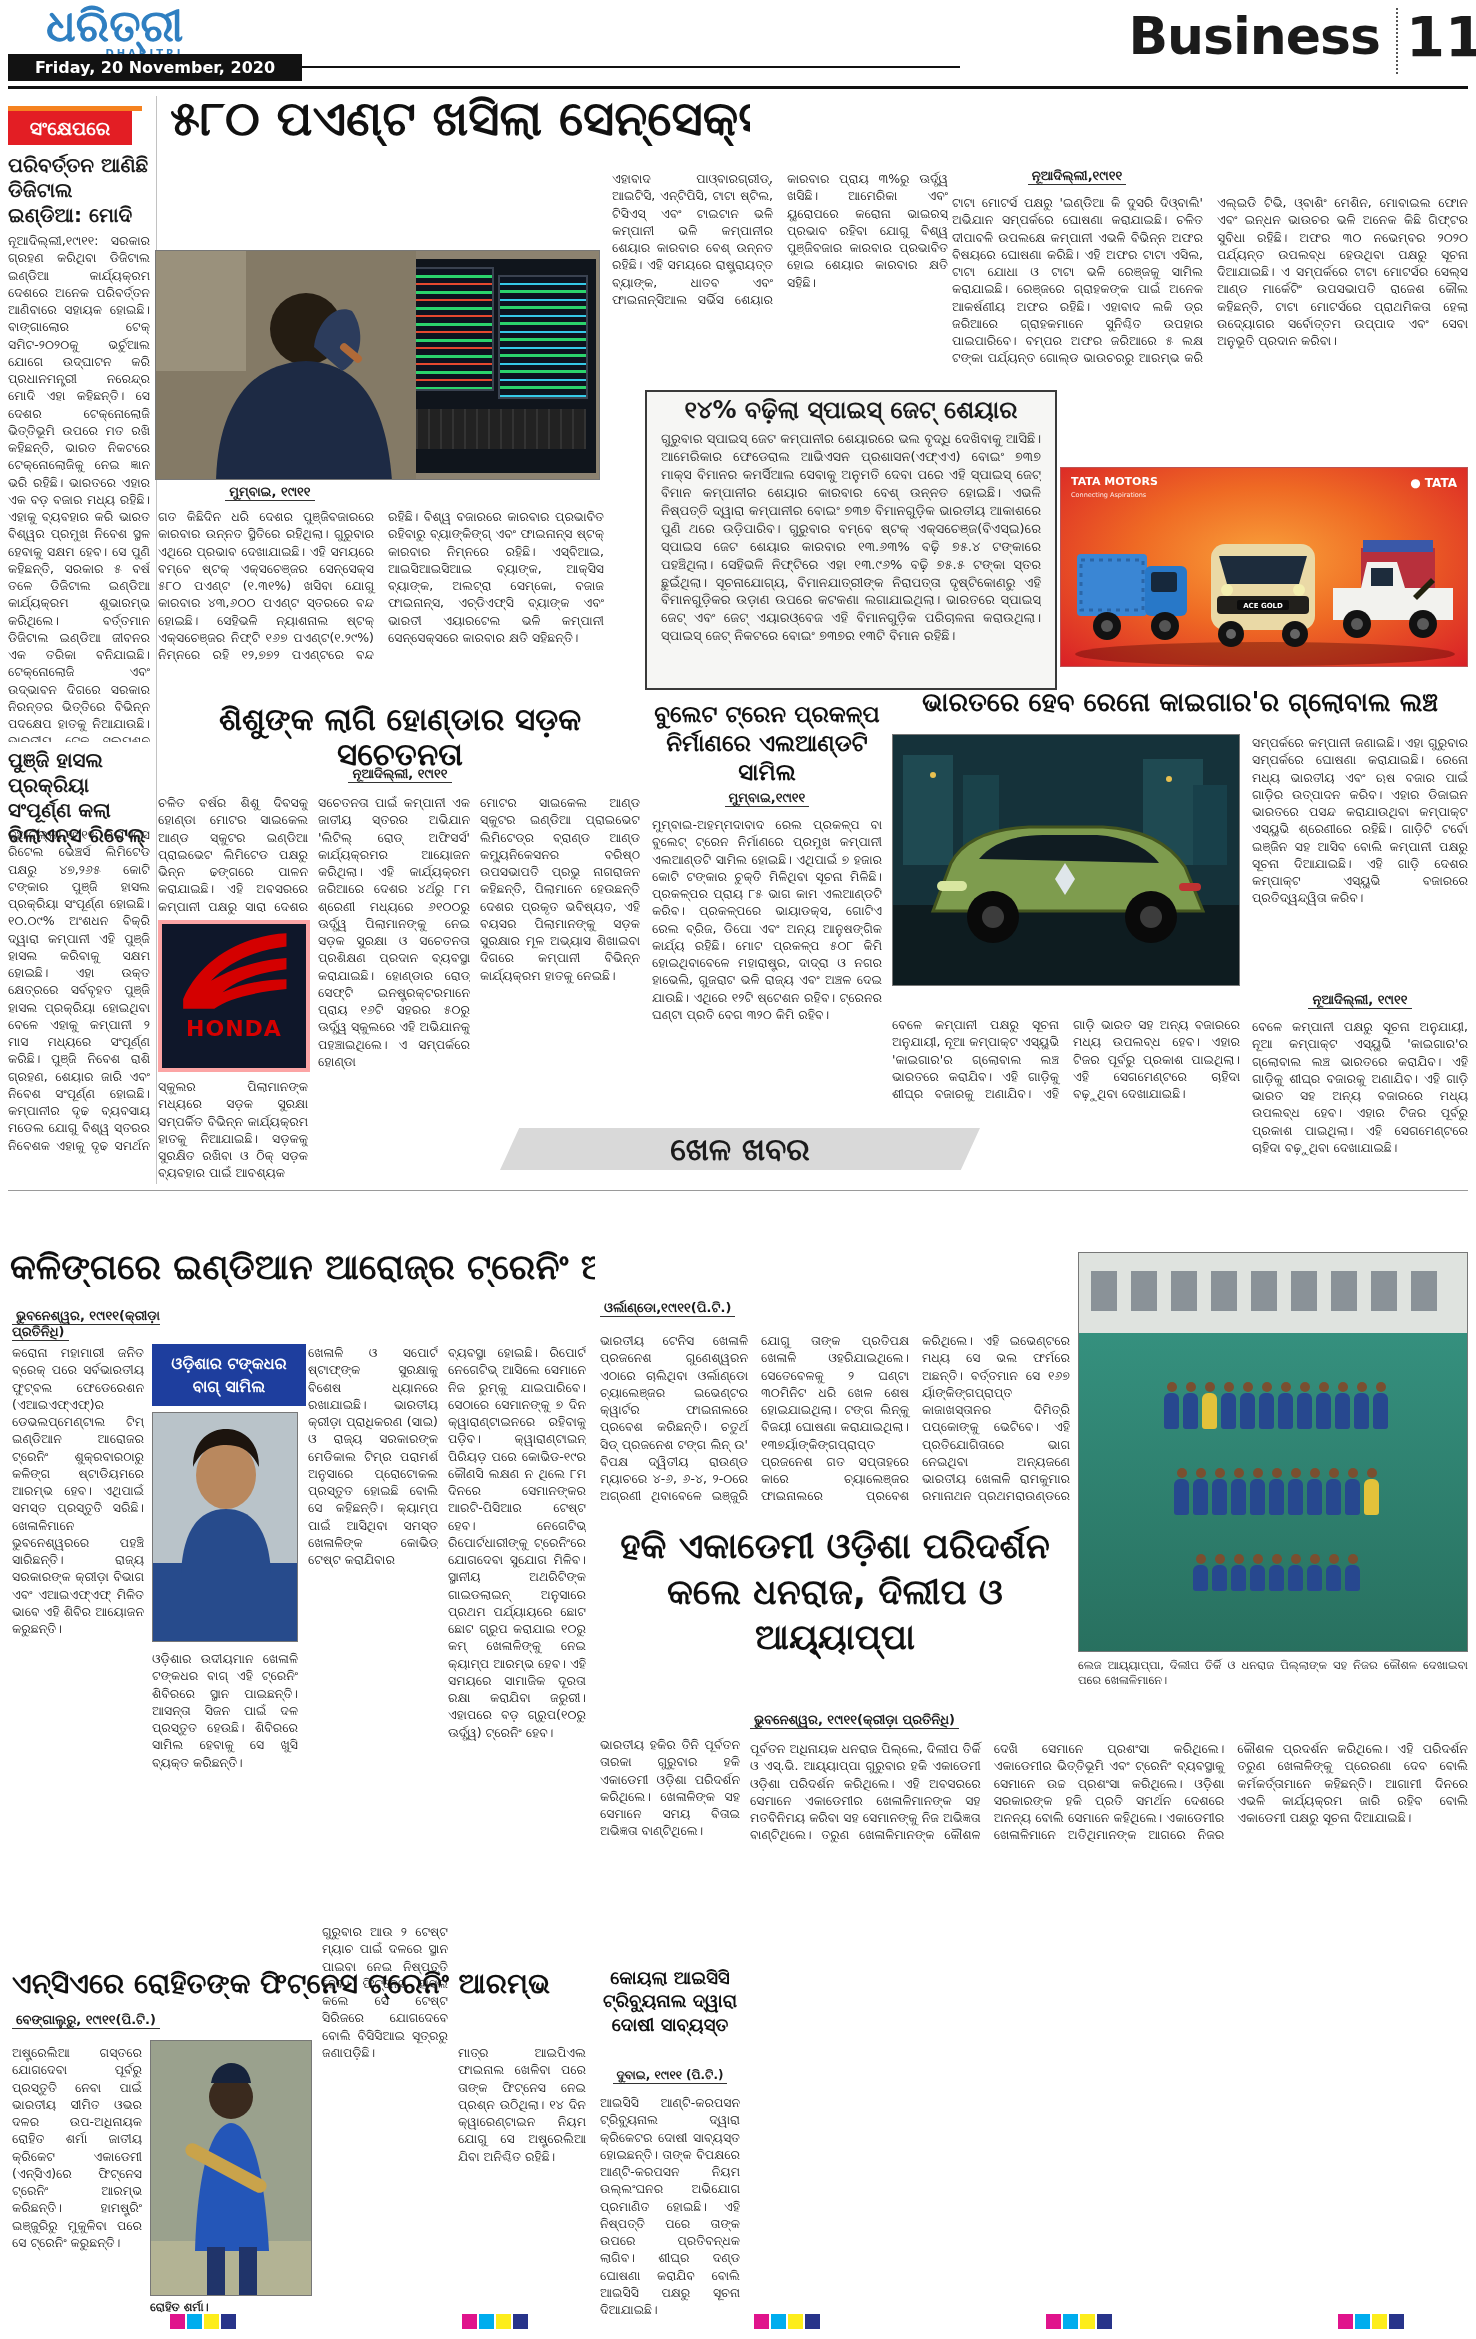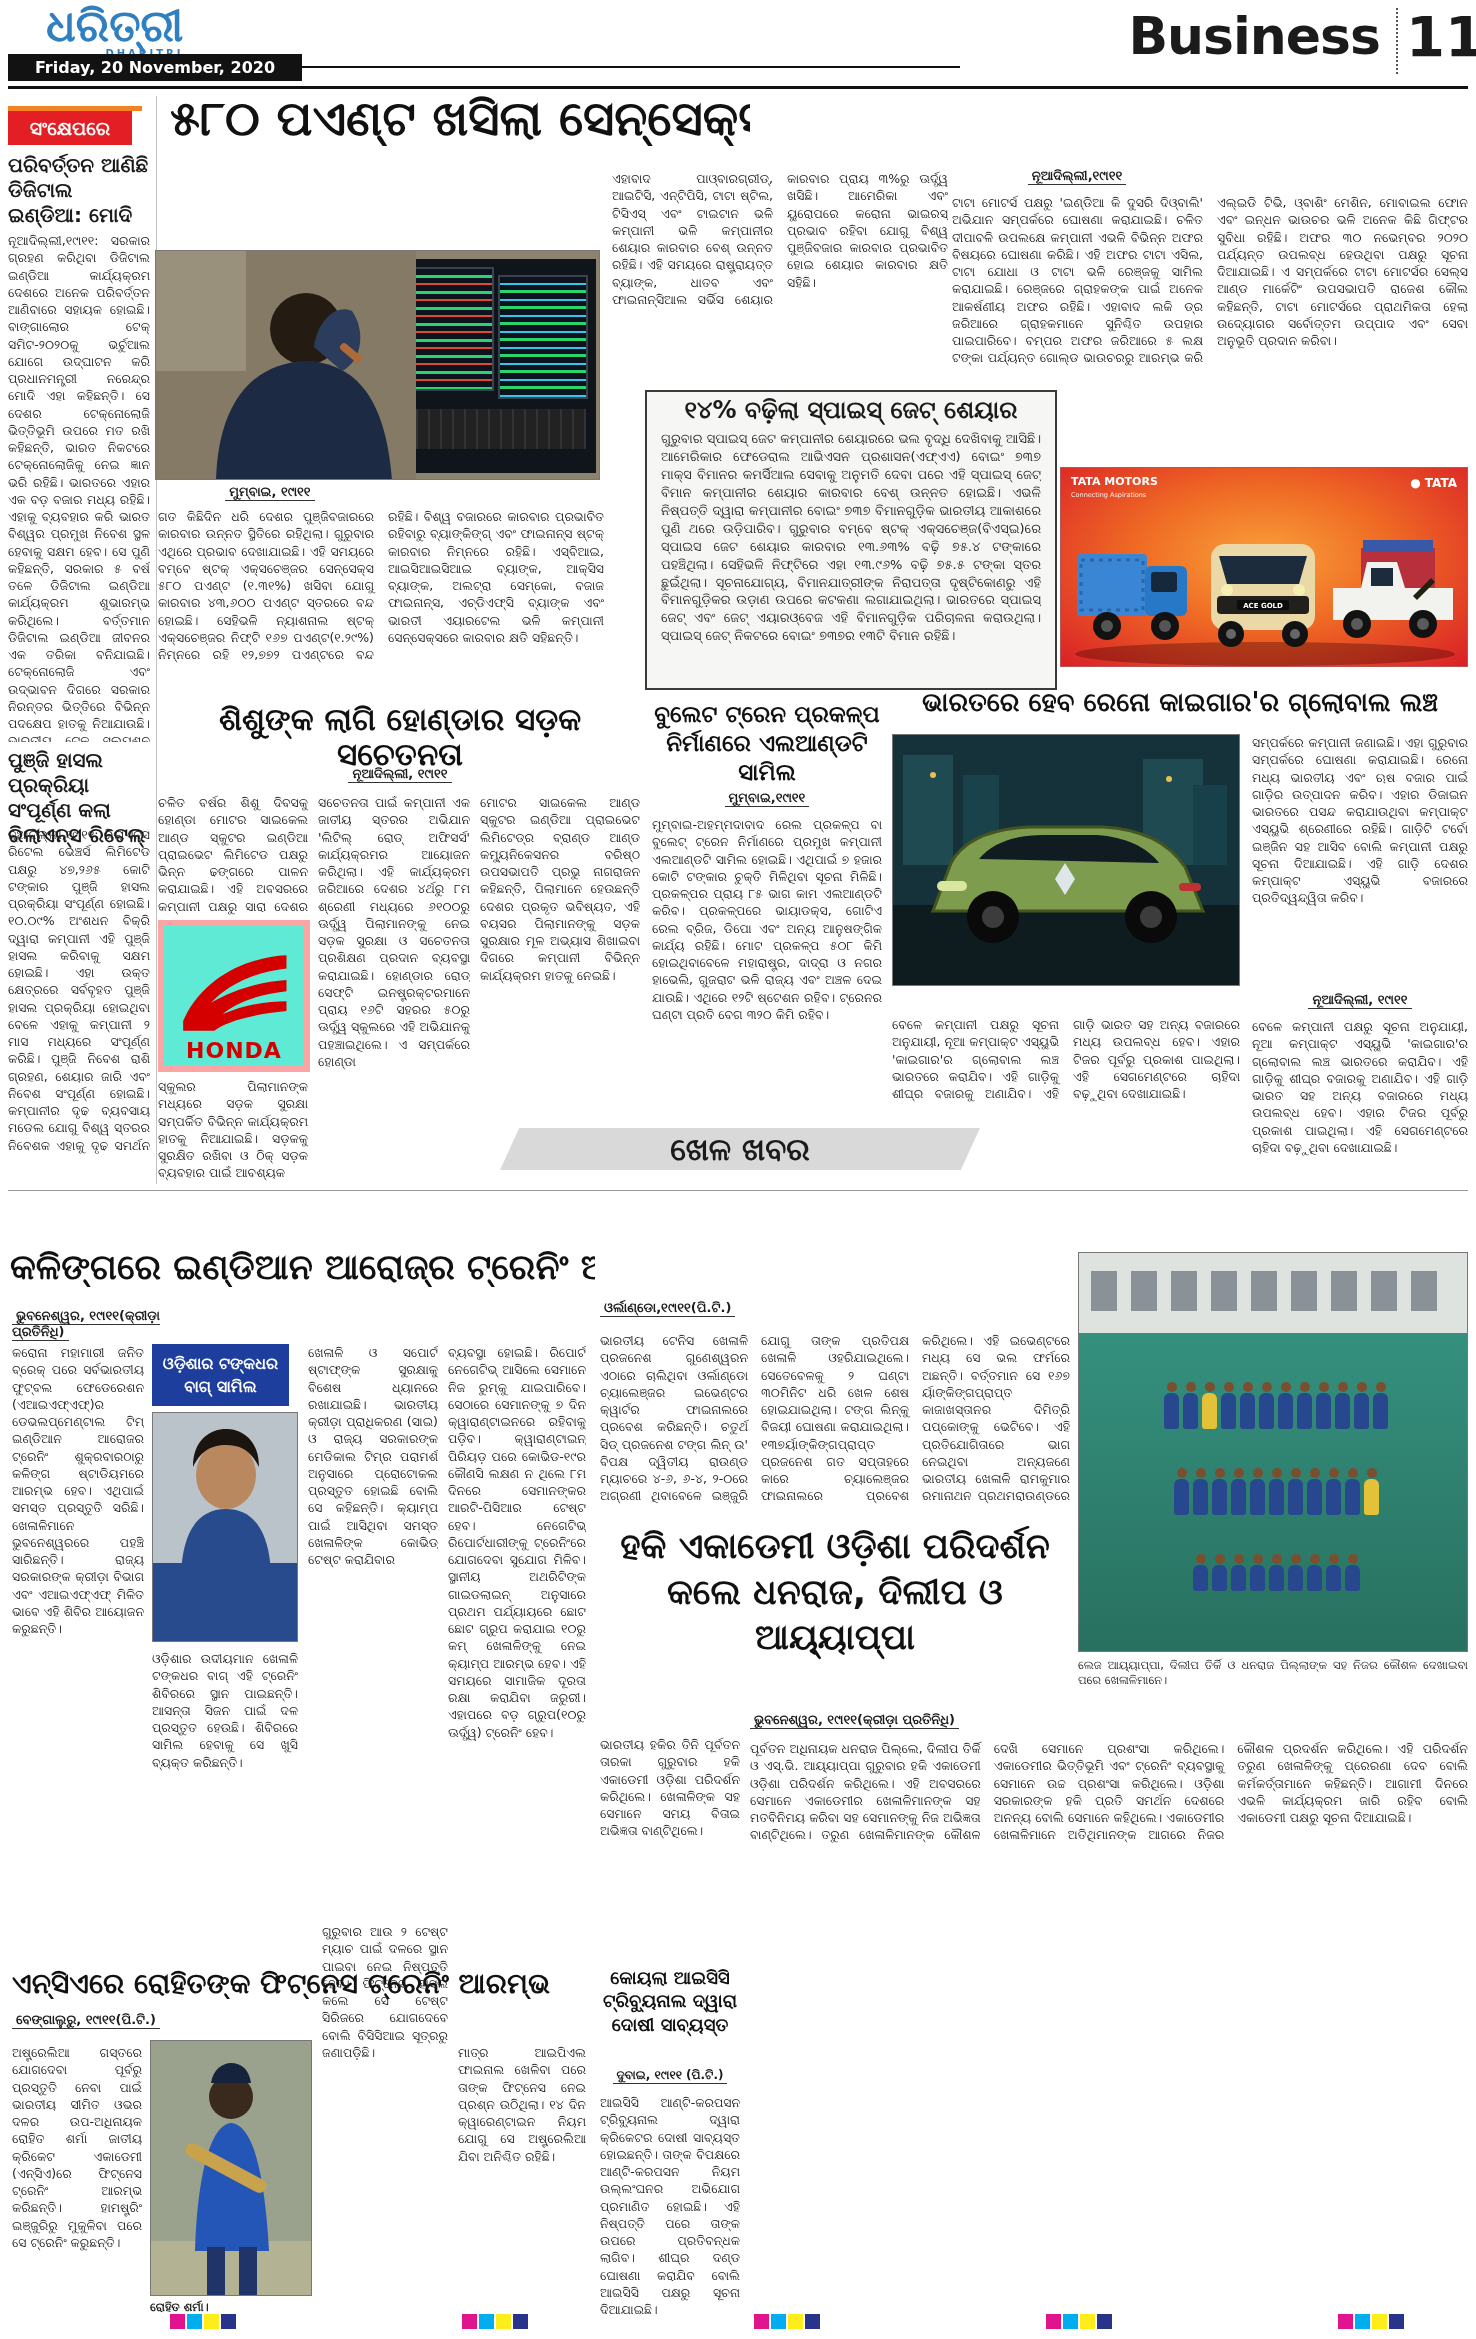--- a/index.html
+++ b/index.html
@@ -29,21 +29,21 @@
   
   .spicebox{border:2px solid #3a3a3a;background:#f6f6f4;box-sizing:border-box;padding:4px 14px;}
   .spicebox .bh{font-size:24px;font-weight:bold;text-align:center;margin-bottom:6px;}
   
   .bluebox{background:#1e3e9e;color:#fff;font-weight:bold;font-size:16px;text-align:center;
            display:flex;flex-direction:column;justify-content:center;line-height:1.45;}
   
   .banner{background:#d9d9d9;clip-path:polygon(4% 0,100% 0,96% 100%,0 100%);
           font-size:31px;font-weight:bold;text-align:center;line-height:42px;}
   
-  .hondabox{border:6px solid #fca5a5;background:#5eead4;box-sizing:border-box;text-align:center;padding-top:26px;}
+  .hondabox{border:4px solid #fca5a5;background:#0f172a;box-sizing:border-box;text-align:center;padding-top:6px;}
   .honda-word{color:#d40000;font-weight:bold;font-size:22px;letter-spacing:1px;}
   
   .tatad{background:radial-gradient(ellipse at 50% 45%, #f9a13a 0%, #ef6a24 45%, #d92027 100%);
          border:1px solid #b55;box-sizing:border-box;}
   .tatad .brand{position:absolute;left:10px;top:8px;color:#fff;font-weight:bold;font-size:11px;line-height:1.1;}
   .tatad .tag{font-weight:normal;font-size:6.5px;opacity:.9;}
   .tatad .tlogo{position:absolute;right:10px;top:8px;color:#fff;font-weight:bold;font-size:12px;}
   
   .cap{font-size:11.5px;line-height:1.3;text-align:justify;color:#222;}
   
@@ -194,21 +194,21 @@
   <div class="abs dl" style="left:1252px;top:992px;width:216px;"><span>ନୂଆଦିଲ୍ଲୀ, ୧୯ା୧୧</span></div>
   <div class="abs body-text cols2" style="left:892px;top:1016px;width:348px;height:170px;">ବେଳେ କମ୍ପାନୀ ପକ୍ଷରୁ ସୂଚନା ଅନୁଯାୟୀ, ନୂଆ କମ୍ପାକ୍ଟ ଏସ୍‌ୟୁଭି 'କାଇଗାର'ର ଗ୍ଲୋବାଲ ଲଞ୍ଚ ଭାରତରେ କରାଯିବ। ଏହି ଗାଡ଼ିକୁ ଶୀଘ୍ର ବଜାରକୁ ଅଣାଯିବ। ଏହି ଗାଡ଼ି ଭାରତ ସହ ଅନ୍ୟ ବଜାରରେ ମଧ୍ୟ ଉପଲବ୍ଧ ହେବ। ଏହାର ଟିଜର ପୂର୍ବରୁ ପ୍ରକାଶ ପାଇଥିଲା। ଏହି ସେଗମେଣ୍ଟରେ ଚାହିଦା ବଢ଼ୁଥିବା ଦେଖାଯାଇଛି।</div>
   <div class="abs body-text" style="left:1252px;top:1018px;width:216px;height:168px;">ବେଳେ କମ୍ପାନୀ ପକ୍ଷରୁ ସୂଚନା ଅନୁଯାୟୀ, ନୂଆ କମ୍ପାକ୍ଟ ଏସ୍‌ୟୁଭି 'କାଇଗାର'ର ଗ୍ଲୋବାଲ ଲଞ୍ଚ ଭାରତରେ କରାଯିବ। ଏହି ଗାଡ଼ିକୁ ଶୀଘ୍ର ବଜାରକୁ ଅଣାଯିବ। ଏହି ଗାଡ଼ି ଭାରତ ସହ ଅନ୍ୟ ବଜାରରେ ମଧ୍ୟ ଉପଲବ୍ଧ ହେବ। ଏହାର ଟିଜର ପୂର୍ବରୁ ପ୍ରକାଶ ପାଇଥିଲା। ଏହି ସେଗମେଣ୍ଟରେ ଚାହିଦା ବଢ଼ୁଥିବା ଦେଖାଯାଇଛି।</div>
 
   <div class="abs" style="left:8px;top:1190px;width:1460px;height:1px;background:#9a9a9a;"></div>
   <div class="abs banner" style="left:500px;top:1128px;width:480px;height:42px;text-align:center;">ଖେଳ ଖବର</div>
 
   <div class="abs hl nowrap" style="left:10px;top:1248px;width:585px;font-size:35px;">କଳିଙ୍ଗରେ ଇଣ୍ଡିଆନ ଆରୋଜ୍‌ର ଟ୍ରେନିଂ ଆଜିଠାରୁ</div>
   <div class="abs dl" style="left:12px;top:1308px;width:200px;text-align:left;"><span>ଭୁବନେଶ୍ୱର, ୧୯ା୧୧(କ୍ରୀଡ଼ା ପ୍ରତିନିଧି)</span></div>
   <div class="abs body-text" style="left:12px;top:1344px;width:132px;height:618px;">କରୋନା ମହାମାରୀ ଜନିତ ବ୍ରେକ୍ ପରେ ସର୍ବଭାରତୀୟ ଫୁଟ୍‌ବଲ ଫେଡେରେଶନ (ଏଆଇଏଫ୍‌ଏଫ୍)ର ଡେଭଲପ୍‌ମେଣ୍ଟାଲ ଟିମ୍ ଇଣ୍ଡିଆନ ଆରୋଜର ଟ୍ରେନିଂ ଶୁକ୍ରବାରଠାରୁ କଳିଙ୍ଗ ଷ୍ଟାଡିୟମରେ ଆରମ୍ଭ ହେବ। ଏଥିପାଇଁ ସମସ୍ତ ପ୍ରସ୍ତୁତି ସରିଛି। ଖେଳାଳିମାନେ ଭୁବନେଶ୍ୱରରେ ପହଞ୍ଚି ସାରିଛନ୍ତି। ରାଜ୍ୟ ସରକାରଙ୍କ କ୍ରୀଡ଼ା ବିଭାଗ ଏବଂ ଏଆଇଏଫ୍‌ଏଫ୍ ମିଳିତ ଭାବେ ଏହି ଶିବିର ଆୟୋଜନ କରୁଛନ୍ତି।</div>
-  <div class="abs bluebox" style="left:152px;top:1344px;width:137px;height:62px;">
+  <div class="abs bluebox" style="left:152px;top:1344px;width:154px;height:62px;">
     <span>ଓଡ଼ିଶାର ଟଙ୍କଧର</span>
     <span>ବାଗ୍ ସାମିଲ</span>
   </div>
   <div class="abs photo" style="left:152px;top:1412px;width:146px;height:230px;background:#b9c3c9;">
     <svg width="146" height="230" viewBox="0 0 146 230">
       <rect width="146" height="230" fill="#b9c3c9"></rect>
       <rect x="0" y="150" width="146" height="80" fill="#274b8c"></rect>
       <path d="M28,160 C30,120 44,96 73,96 C102,96 116,120 118,160 Z" fill="#274b8c"></path>
       <ellipse cx="73" cy="62" rx="30" ry="34" fill="#b9885e"></ellipse>
       <path d="M40,54 C40,26 58,16 73,16 C88,16 106,26 106,54 C98,38 88,32 73,32 C58,32 48,38 40,54 Z" fill="#1c140e"></path>

